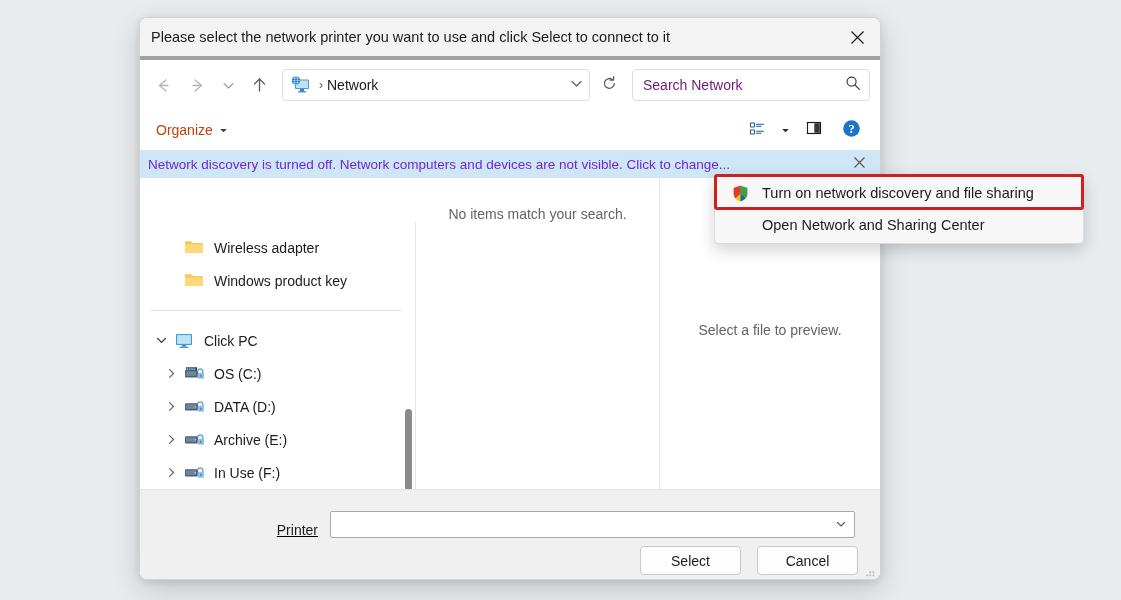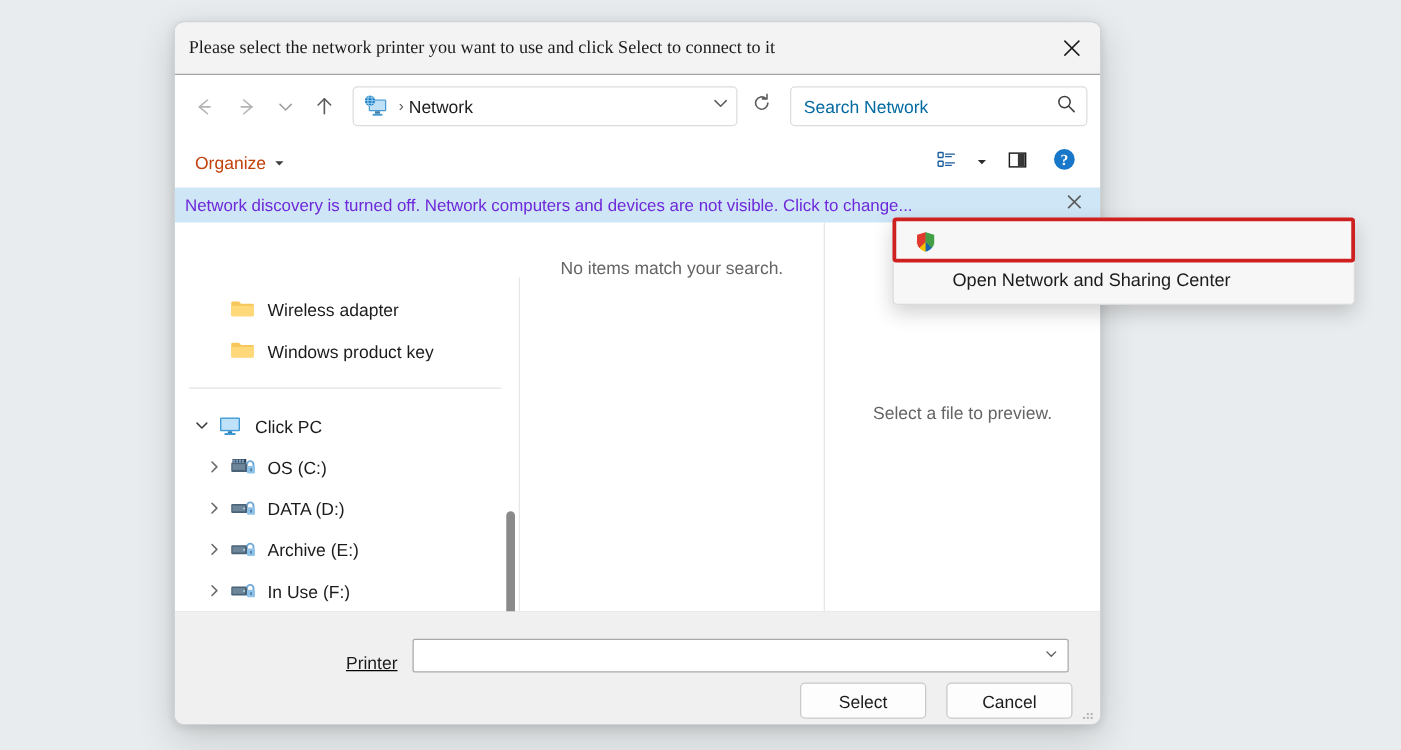--- a/index.html
+++ b/index.html
@@ -25,22 +25,21 @@
     flex-direction: column;
   }
 
   
   .titlebar {
     height: 42px;
     background: #f3f3f3;
     display: flex;
     align-items: center;
     flex: 0 0 auto;
-    border-bottom: 1px solid #a3a3a3;
-    font-family: Liberation Serif, serif;
+    border-bottom: 4px solid #a3a3a3;
   }
   .title-text {
     margin-left: 11px;
     font-size: 14.5px;
     color: #1b1b1b;
     white-space: nowrap;
   }
   .title-close {
     margin-left: auto;
     width: 46px; height: 42px;
@@ -112,21 +111,21 @@
     background: #ffffff;
     border: 1px solid #dcdcdc;
     border-radius: 4px;
     display: flex;
     align-items: center;
     flex: 0 0 auto;
   }
   .search-placeholder {
     flex: 1 1 auto;
     font-size: 14px;
-    color: #0369a1;
+    color: #701a75;
     padding-left: 10px;
     white-space: nowrap;
     overflow: hidden;
   }
   .search-icon-wrap {
     width: 32px; height: 30px;
     display: flex; align-items: center; justify-content: center;
     flex: 0 0 auto;
   }
 
@@ -707,20 +706,21 @@
     <div class="flyout-item">
       <span class="shield">
         <svg width="19" height="19" viewBox="0 0 19 19">
           <path d="M9.5 1.3 L16.8 3.6 V9.2 c0 4.4 -3.2 7.3 -7.3 8.6 C5.4 16.5 2.2 13.6 2.2 9.2 V3.6 Z" fill="#1b64b0"></path>
           <path d="M9.5 1.3 L2.2 3.6 V9.2 c0 4.4 3.2 7.3 7.3 8.6 Z" fill="#f2c200"></path>
           <path d="M9.5 1.3 L2.2 3.6 V9.2 c0 2.2 0.8 4 2.1 5.4 L9.5 9.5 Z" fill="#e03a2f"></path>
           <path d="M16.8 3.6 L9.5 1.3 V9.5 l5.2 5.1 c1.3 -1.4 2.1 -3.2 2.1 -5.4 Z" fill="#43a047"></path>
           <path d="M9.5 1.3 L16.8 3.6 V9.2 c0 4.4 -3.2 7.3 -7.3 8.6 C5.4 16.5 2.2 13.6 2.2 9.2 V3.6 Z" fill="none" stroke="#ffffff" stroke-width="0.8"></path>
         </svg>
       </span>
+      <span class="fly-label">Turn on network discovery and file sharing</span>
     </div>
     <div class="flyout-item no-icon">
       <span class="fly-label">Open Network and Sharing Center</span>
     </div>
   </div>
 
   <div class="highlight-box"></div>
 
 </div>
 

